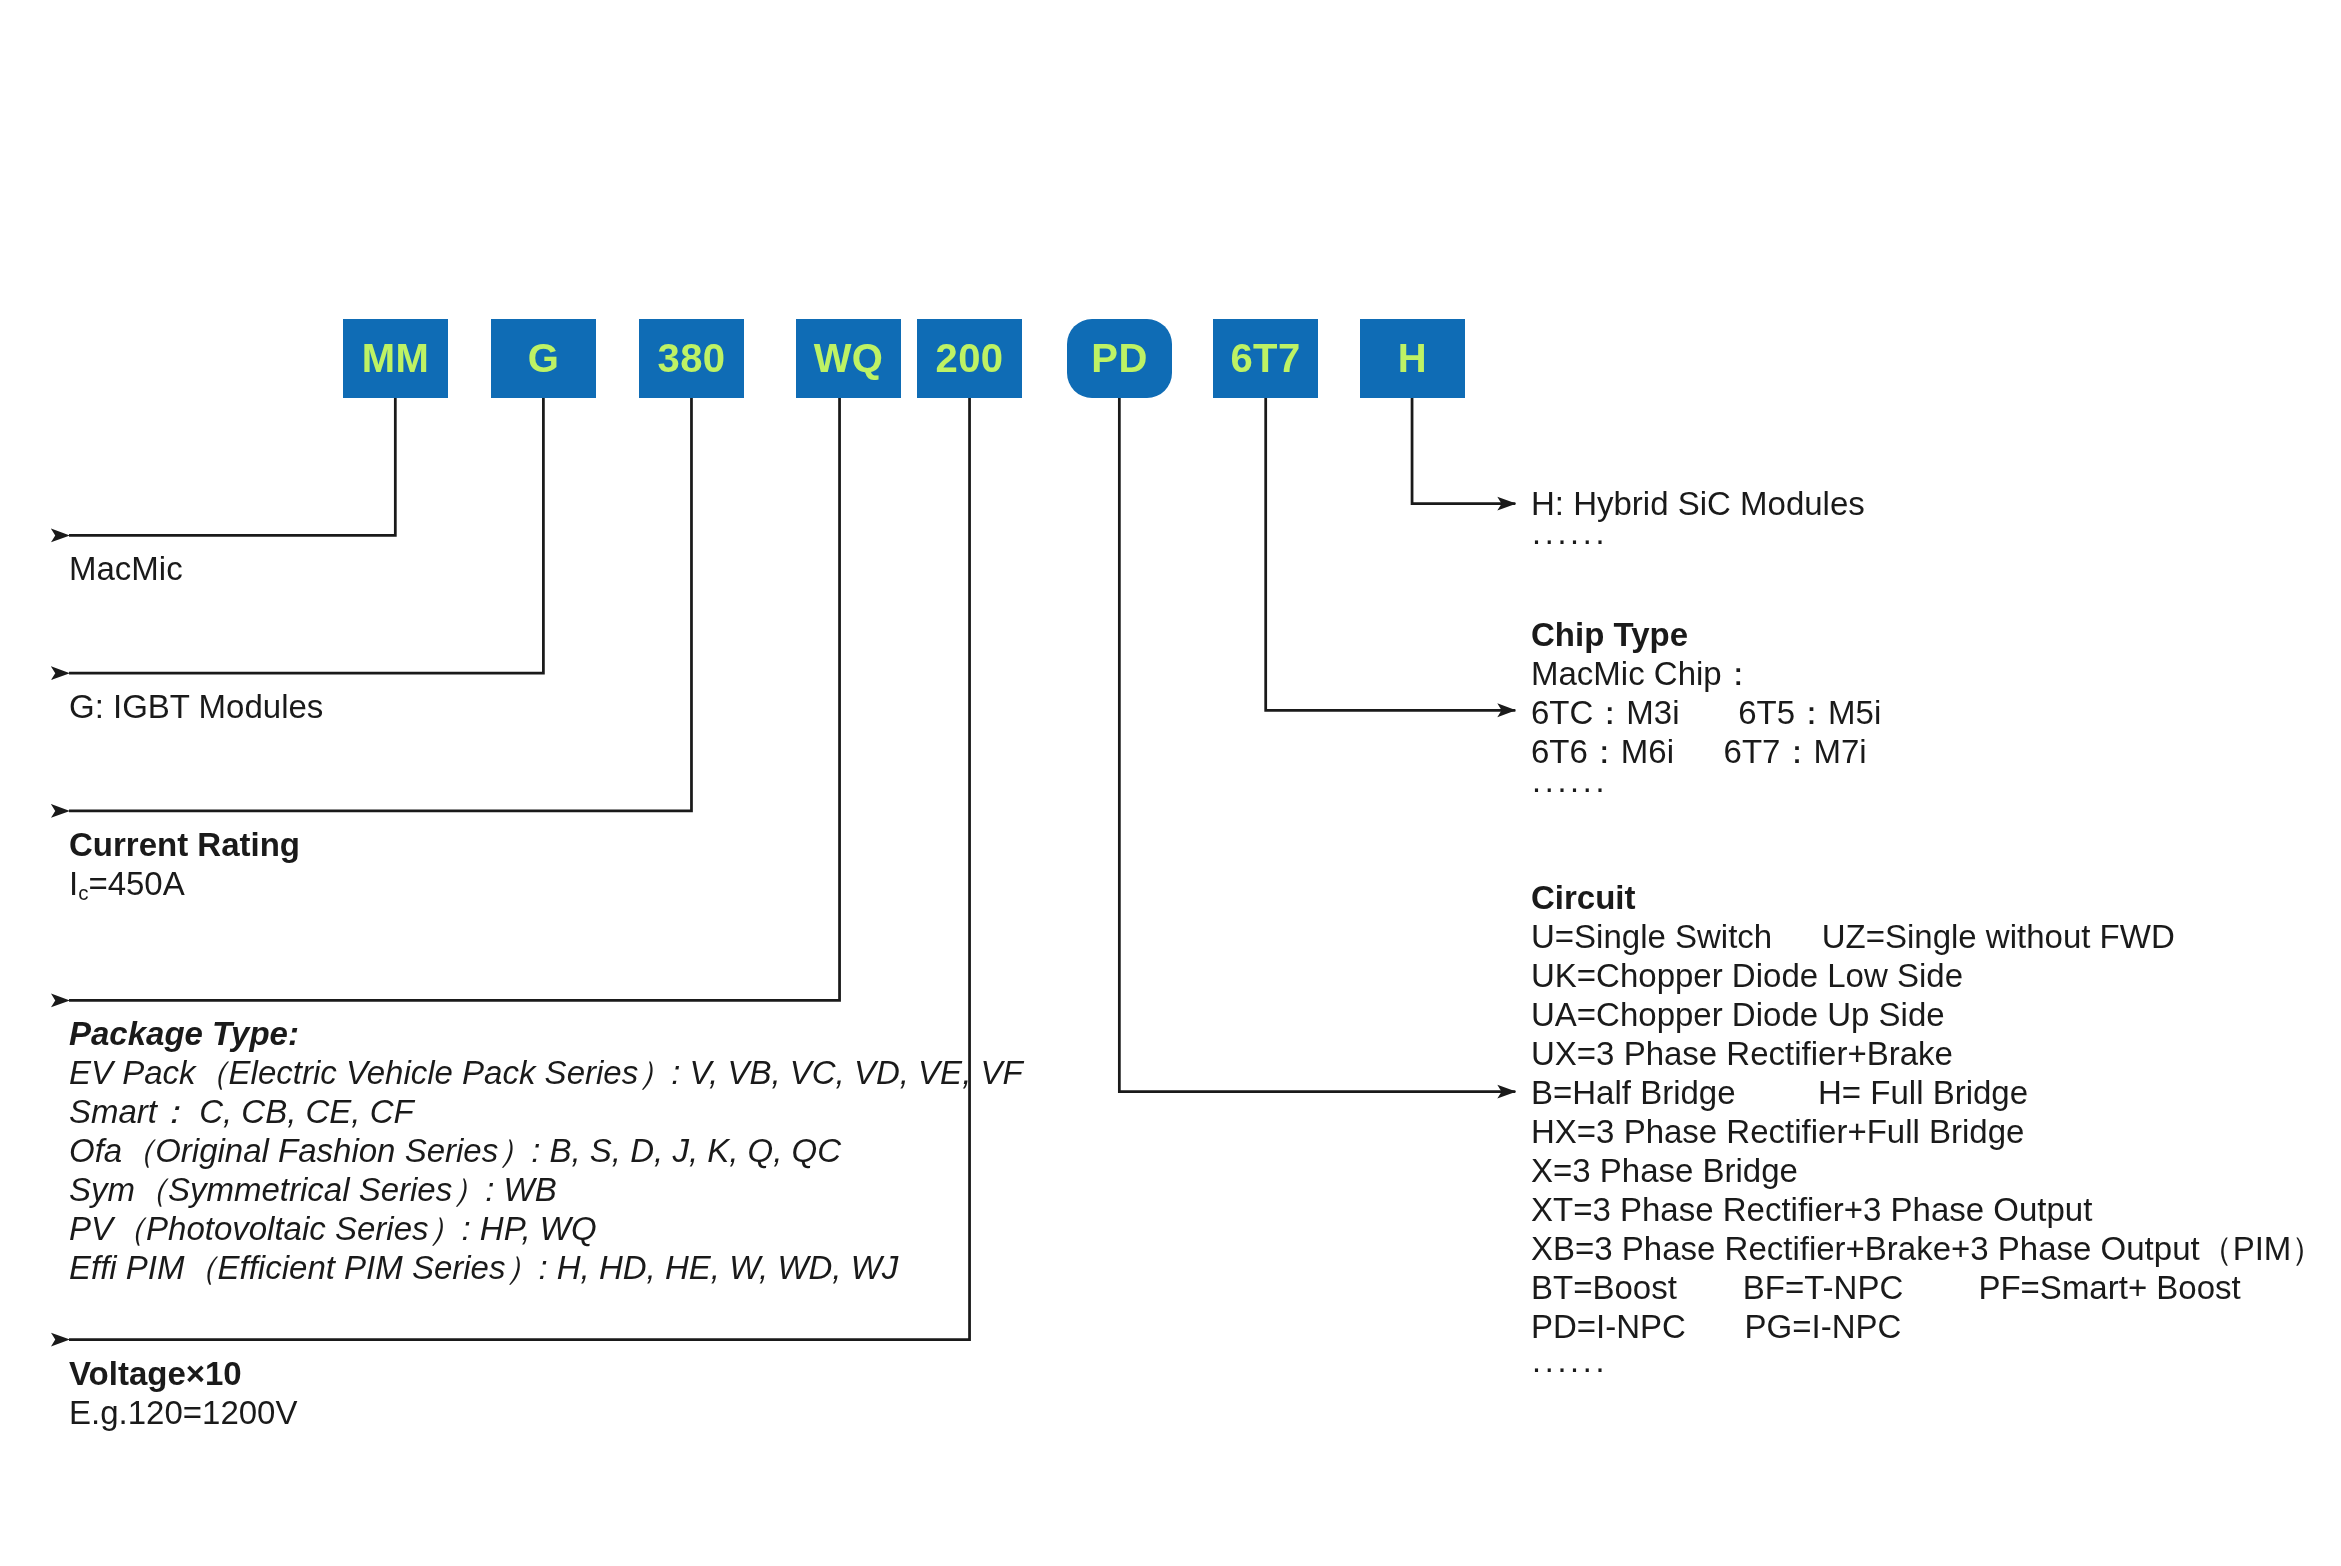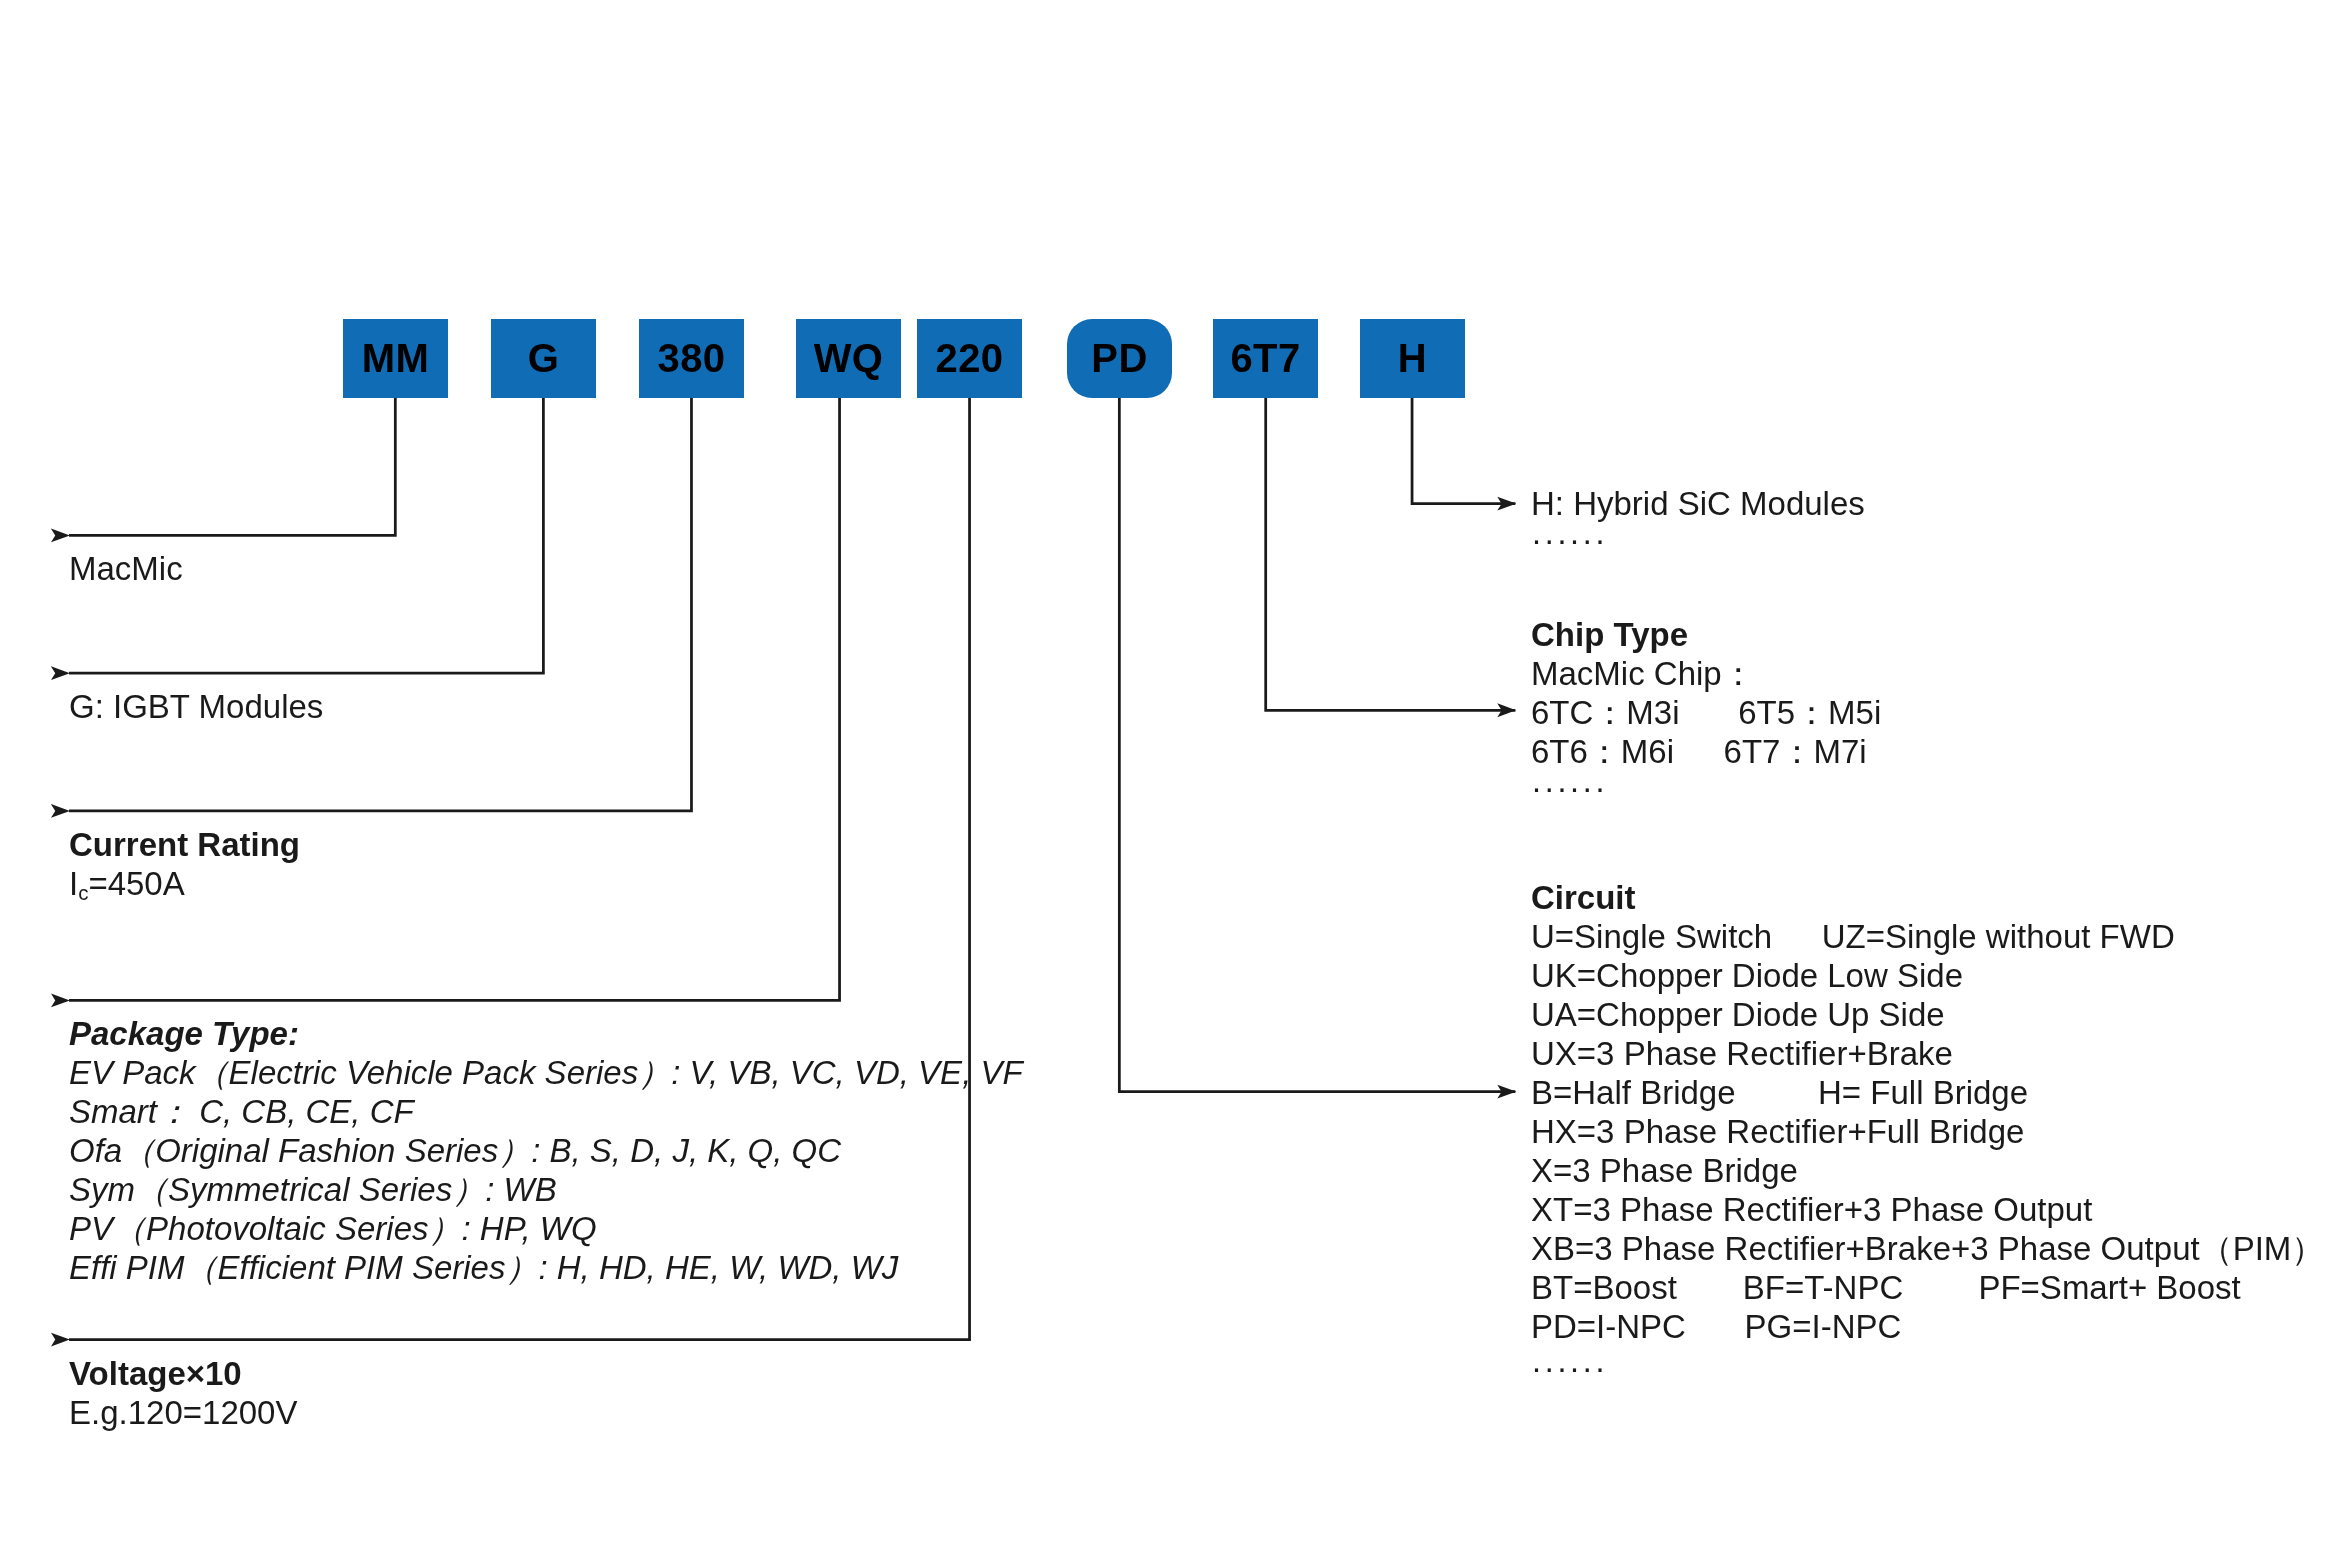--- a/index.html
+++ b/index.html
@@ -18,21 +18,21 @@
     left: 0; top: 0;
     width: 2342px;
     height: 1566px;
   }
 
   
   .code-box {
     position: absolute;
     height: 79px;
     background: #0F6CB5;
-    color: #000000;
+    color: #bef264;
     font-weight: bold;
     font-size: 40px;
     line-height: 79px;
     text-align: center;
     letter-spacing: 0.4px;
   }
 
   
   #leader-lines {
     position: absolute;
@@ -96,21 +96,21 @@
       <path d="M1470,462 L1470,825 L1760,825" marker-end="url(#arrow-right)"></path>
 
       <path d="M1640,462 L1640,585 L1760,585" marker-end="url(#arrow-right)"></path>
     </g>
   </svg>
 
   <div class="code-box" style="left:343px; top:319px; width:105px;">MM</div>
   <div class="code-box" style="left:491px; top:319px; width:105px;">G</div>
   <div class="code-box" style="left:639px; top:319px; width:105px;">380</div>
   <div class="code-box" style="left:787px; top:319px; width:105px;margin-left:9px;">WQ</div>
-  <div class="code-box" style="left:917px; top:319px; width:105px;">220</div>
+  <div class="code-box" style="left:917px; top:319px; width:105px;">200</div>
   <div class="code-box" style="left:1067px; top:319px; width:105px;border-radius:25px;">PD</div>
   <div class="code-box" style="left:1213px; top:319px; width:105px;">6T7</div>
   <div class="code-box" style="left:1360px; top:319px; width:105px;">H</div>
 
   <div class="label-block" style="left:69px; top:549px;">
     <span class="line">MacMic</span>
   </div>
 
   <div class="label-block" style="left:69px; top:687px;">
     <span class="line">G: IGBT Modules</span>

